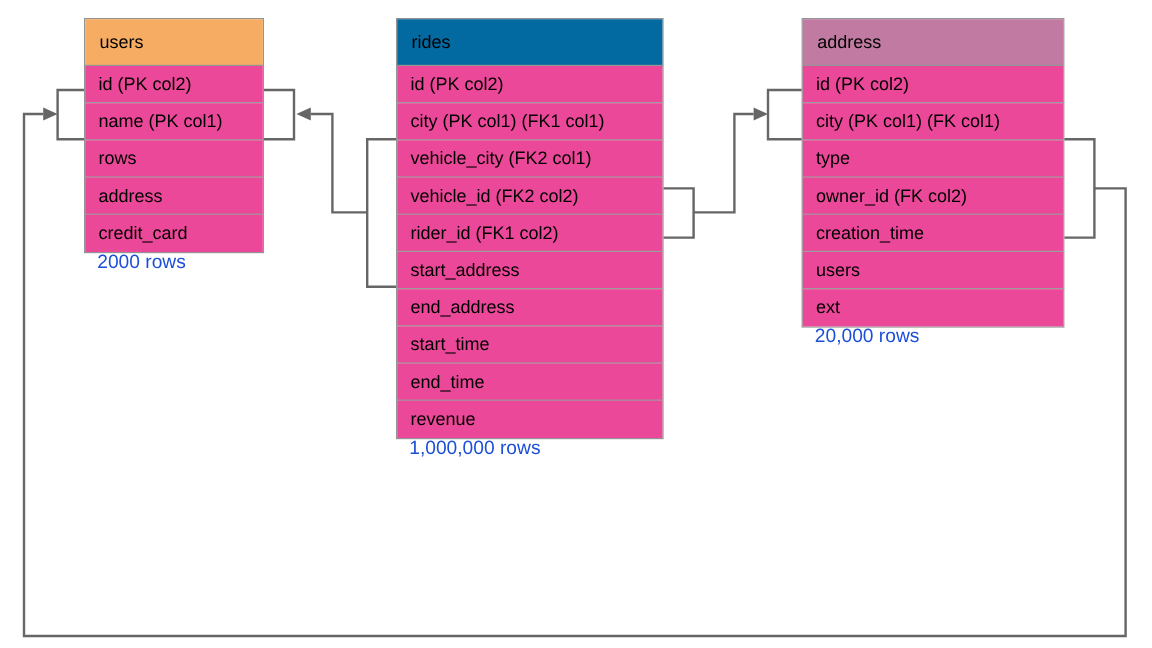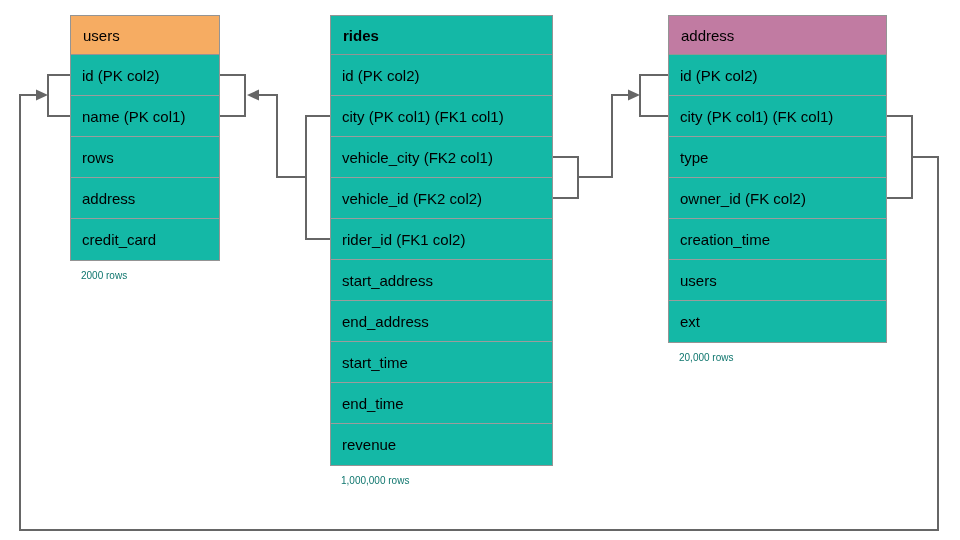--- a/index.html
+++ b/index.html
@@ -32,39 +32,38 @@
   .tbl-header {
     height: 39px;
     display: flex;
     align-items: center;
     padding: 0 12px;
     font-size: 15px;
     color: #000;
     border-bottom: 1px solid #949494;
   }
   .tbl-row {
-    height: 41px;
+    height: 31px;
     display: flex;
     align-items: center;
     padding: 0 11px;
     font-size: 15px;
-    background: #14b8a6;
+    background: #ec4899;
     border-bottom: 1px solid #9c9c9c;
     white-space: nowrap;
     overflow: hidden;
   }
   .tbl-row:last-child { border-bottom: none; }
 
   .tbl-rowcount {
     position: absolute;
     top: 100%;
     left: 10px;
-    margin-top: 10px;
-    font-size: 10px;
-    color: #0f766e;
+    font-size: 16px;
+    color: #1d4ed8;
     white-space: nowrap;
   }
 
   
   #table-users    { left: 70px;  top: 15px; width: 150px; }
   #table-rides    { left: 330px; top: 15px; width: 223px; }
   #table-vehicles { left: 668px; top: 15px; width: 219px; }
 </style>
 </head>
 <body>
@@ -79,21 +78,21 @@
         <div class="tbl-row">id (PK col2)</div>
         <div class="tbl-row">name (PK col1)</div>
         <div class="tbl-row">rows</div>
         <div class="tbl-row">address</div>
         <div class="tbl-row">credit_card</div>
       </div>
     <div class="tbl-rowcount">2000 rows</div>
   </section>
 
   <section class="db-table" id="table-rides">
-    <header class="tbl-header" style="background: #14b8a6; font-weight: bold;">
+    <header class="tbl-header" style="background: #0369a1;">
       <span>rides</span>
     </header>
     <div class="tbl-rows">
         <div class="tbl-row">id (PK col2)</div>
         <div class="tbl-row">city (PK col1) (FK1 col1)</div>
         <div class="tbl-row">vehicle_city (FK2 col1)</div>
         <div class="tbl-row">vehicle_id (FK2 col2)</div>
         <div class="tbl-row">rider_id (FK1 col2)</div>
         <div class="tbl-row">start_address</div>
         <div class="tbl-row">end_address</div>

